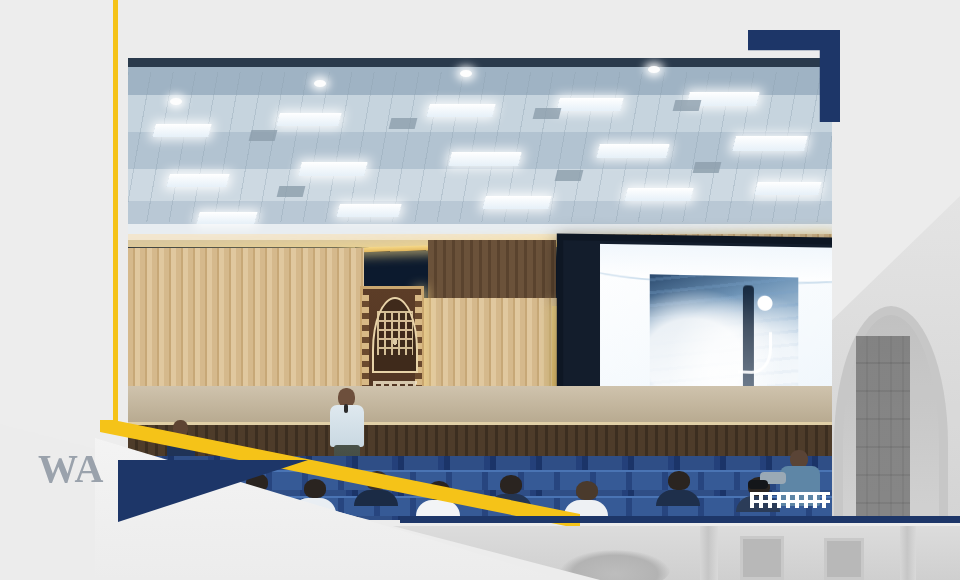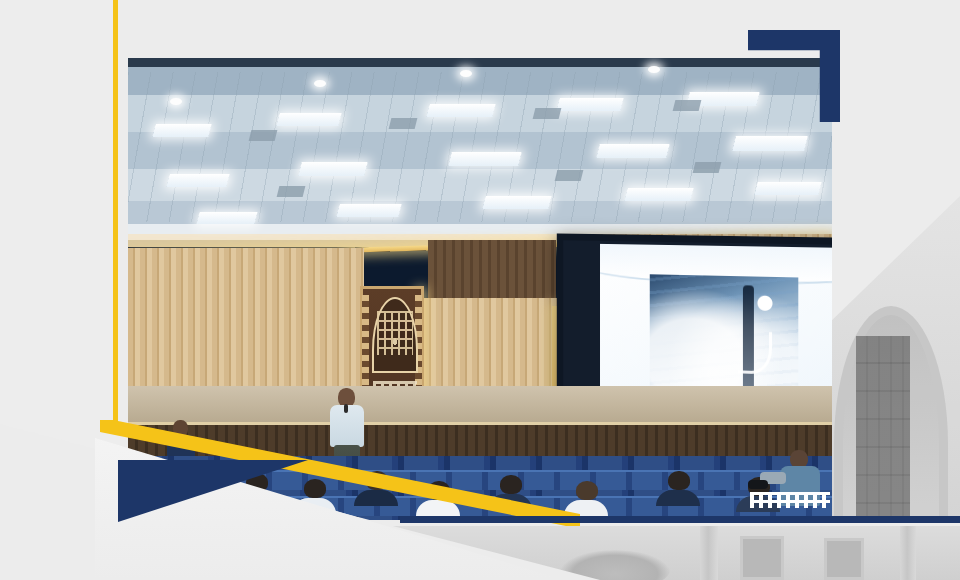--- a/index.html
+++ b/index.html
@@ -481,18 +481,19 @@
 
 <div id="navy-corner"></div>
 <div id="yellow-line"></div>
 <div id="white-wedge"></div>
 <div id="yellow-diag"></div>
 <div id="white-wedge2"></div>
 <div id="navy-triangle"></div>
 <div id="navy-bar"></div>
 
 <div id="wordmark">
+  <span class="wm2">WA</span>
 </div>
 
 <div id="kufic">
   <div class="glyphs"></div>
 
 </div>
 
 </body></html>

